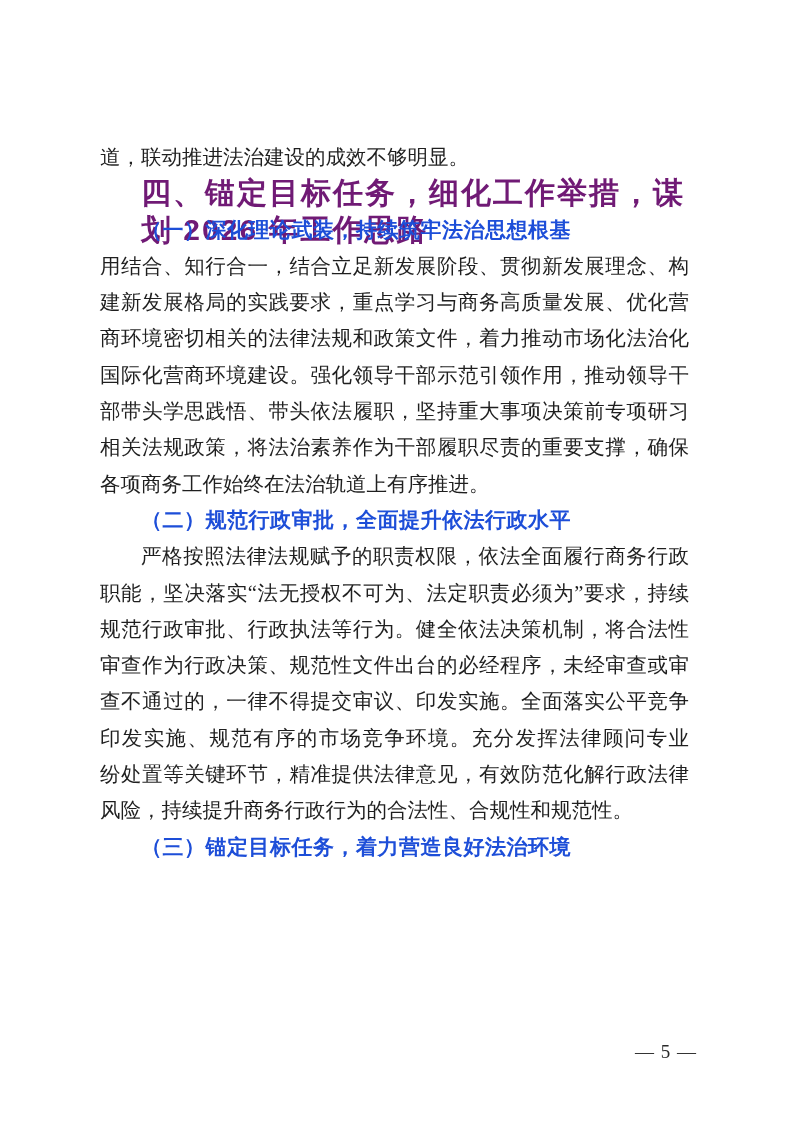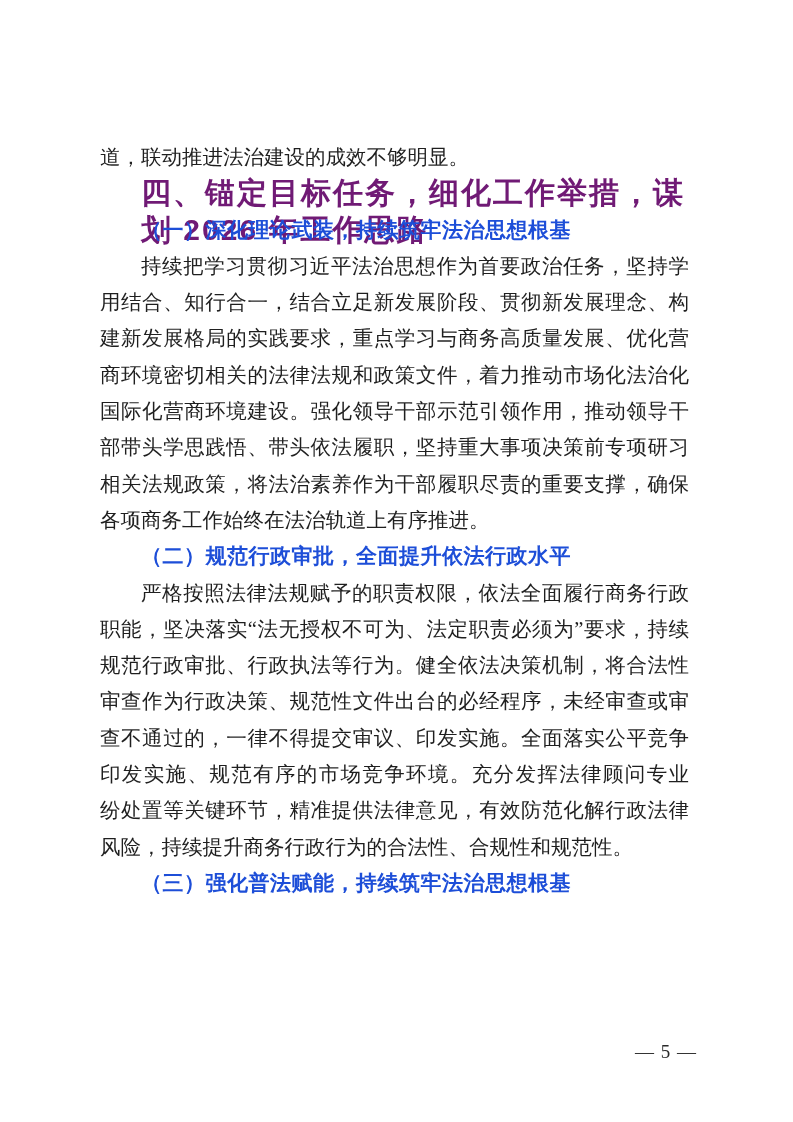--- a/index.html
+++ b/index.html
@@ -84,38 +84,37 @@
 <body>
 
 <div class="page">
 
   <div class="textblock">
 
     <div class="line end">道，联动推进法治建设的成效不够明显。</div>
     <div class="line h1">四、锚定目标任务，细化工作举措，谋划 2026 年工作思路</div>
 
     <div class="line h2">（一）深化理论武装，持续筑牢法治思想根基</div>
-    <div class="line pfirst">持续把学习贯彻习近平法治思想作为首要政治任务，坚持学</div>
     <div class="line full">用结合、知行合一，结合立足新发展阶段、贯彻新发展理念、构</div>
     <div class="line full">建新发展格局的实践要求，重点学习与商务高质量发展、优化营</div>
     <div class="line full">商环境密切相关的法律法规和政策文件，着力推动市场化法治化</div>
     <div class="line full">国际化营商环境建设。强化领导干部示范引领作用，推动领导干</div>
     <div class="line full">部带头学思践悟、带头依法履职，坚持重大事项决策前专项研习</div>
     <div class="line full">相关法规政策，将法治素养作为干部履职尽责的重要支撑，确保</div>
     <div class="line end">各项商务工作始终在法治轨道上有序推进。</div>
 
     <div class="line h2">（二）规范行政审批，全面提升依法行政水平</div>
     <div class="line pfirst">严格按照法律法规赋予的职责权限，依法全面履行商务行政</div>
     <div class="line full">职能，坚决落实“法无授权不可为、法定职责必须为”要求，持续</div>
     <div class="line full">规范行政审批、行政执法等行为。健全依法决策机制，将合法性</div>
     <div class="line full">审查作为行政决策、规范性文件出台的必经程序，未经审查或审</div>
     <div class="line full">查不通过的，一律不得提交审议、印发实施。全面落实公平竞争</div>
     <div class="line full">印发实施、规范有序的市场竞争环境。充分发挥法律顾问专业</div>
     <div class="line full">纷处置等关键环节，精准提供法律意见，有效防范化解行政法律</div>
     <div class="line end">风险，持续提升商务行政行为的合法性、合规性和规范性。</div>
 
-    <div class="line h2">（三）强化普法赋能，持续筑牢法治思想根基</div>
+    <div class="line h2">（三）锚定目标任务，着力营造良好法治环境</div>
 
   </div>
 
   <div class="page-number">— 5 —</div>
 
 </div>
 
 </body></html>

